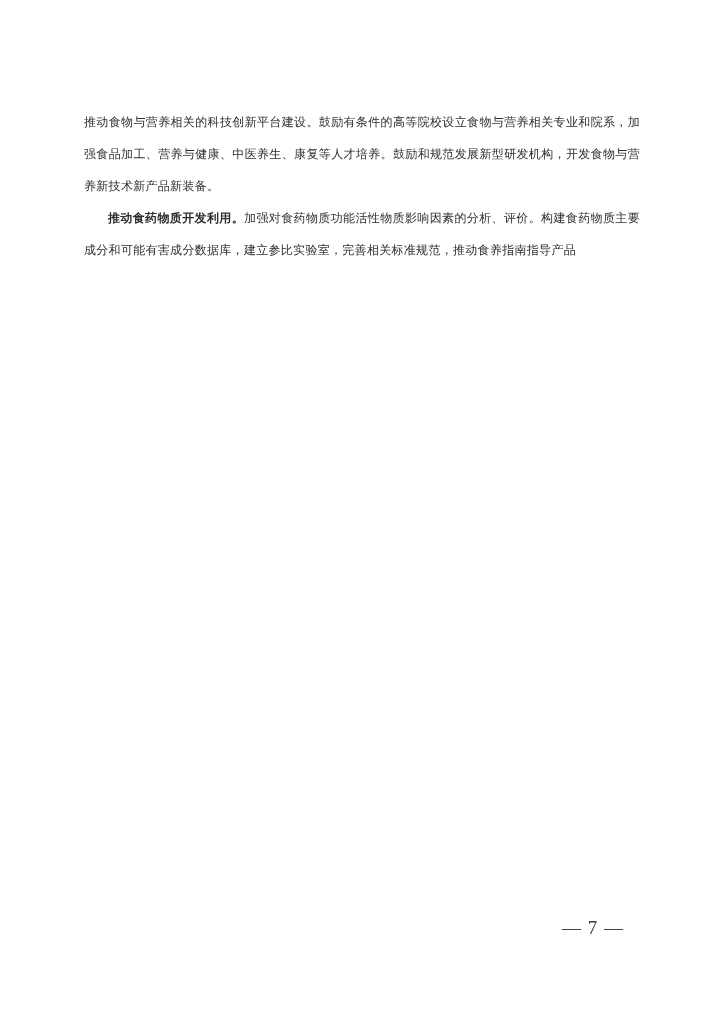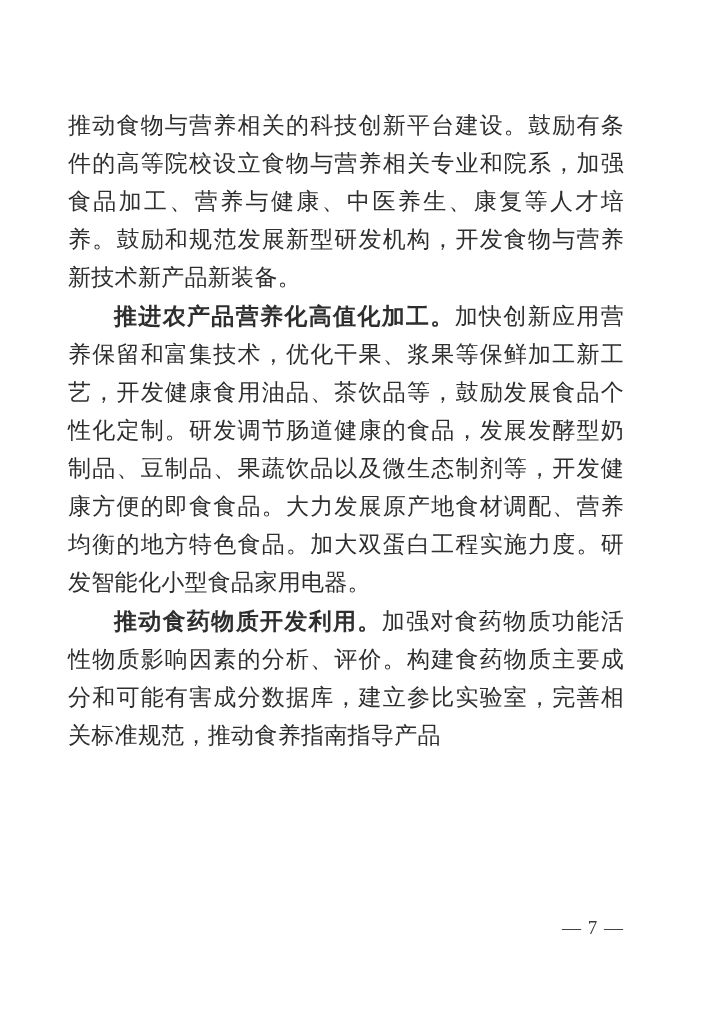--- a/index.html
+++ b/index.html
@@ -12,24 +12,24 @@
     width: 724px;
     height: 1024px;
     background: #ffffff;
     font-family: "Liberation Serif", serif;
     color: #2e2e2e;
     overflow: hidden;
   }
   .content {
     position: absolute;
     top: 106px;
-    left: 68px;
+    left: 84px;
     width: 556px;
-    font-size: 23px;
-    line-height: 38px;
+    font-size: 12px;
+    line-height: 32px;
     text-align: justify;
     text-justify: inter-character;
     letter-spacing: 0.3px;
   }
   .para {
     margin: 0;
     padding: 0;
   }
   .para.indent {
     text-indent: 2em;
@@ -51,21 +51,20 @@
   }
 </style>
 </head>
 <body>
 
 <div class="page">
   <div class="content">
 
     <p class="para"><span class="para-lead"></span><span>推动食物与营养相关的科技创新平台建设。鼓励有条件的高等院校设立食物与营养相关专业和院系，加强食品加工、营养与健康、中医养生、康复等人才培养。鼓励和规范发展新型研发机构，开发食物与营养新技术新产品新装备。</span></p>
 
-    <p class="para indent"><span class="para-lead">推进农产品营养化高值化加工。</span><span>加快创新应用营养保留和富集技术，优化干果、浆果等保鲜加工新工艺，开发健康食用油品、茶饮品等，鼓励发展食品个性化定制。研发调节肠道健康的食品，发展发酵型奶制品、豆制品、果蔬饮品以及微生态制剂等，开发健康方便的即食食品。大力发展原产地食材调配、营养均衡的地方特色食品。加大双蛋白工程实施力度。研发智能化小型食品家用电器。</span></p>
 
 
     <p class="para indent"><span class="para-lead">推动食药物质开发利用。</span><span>加强对食药物质功能活性物质影响因素的分析、评价。构建食药物质主要成分和可能有害成分数据库，建立参比实验室，完善相关标准规范，推动食养指南指导产品</span></p>
 
   </div>
 
   <div class="footer">— 7 —</div>
 </div>
 
 </body></html>

